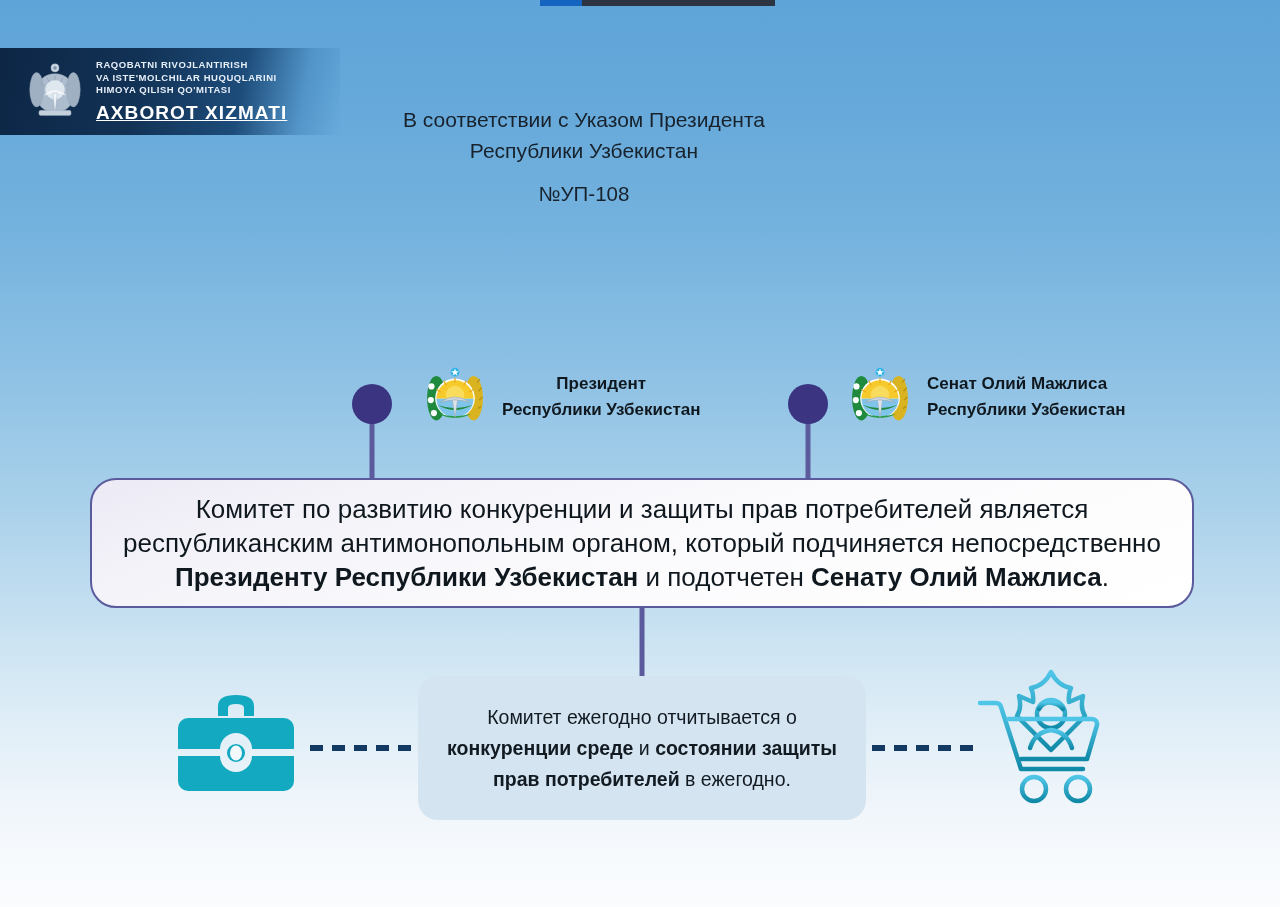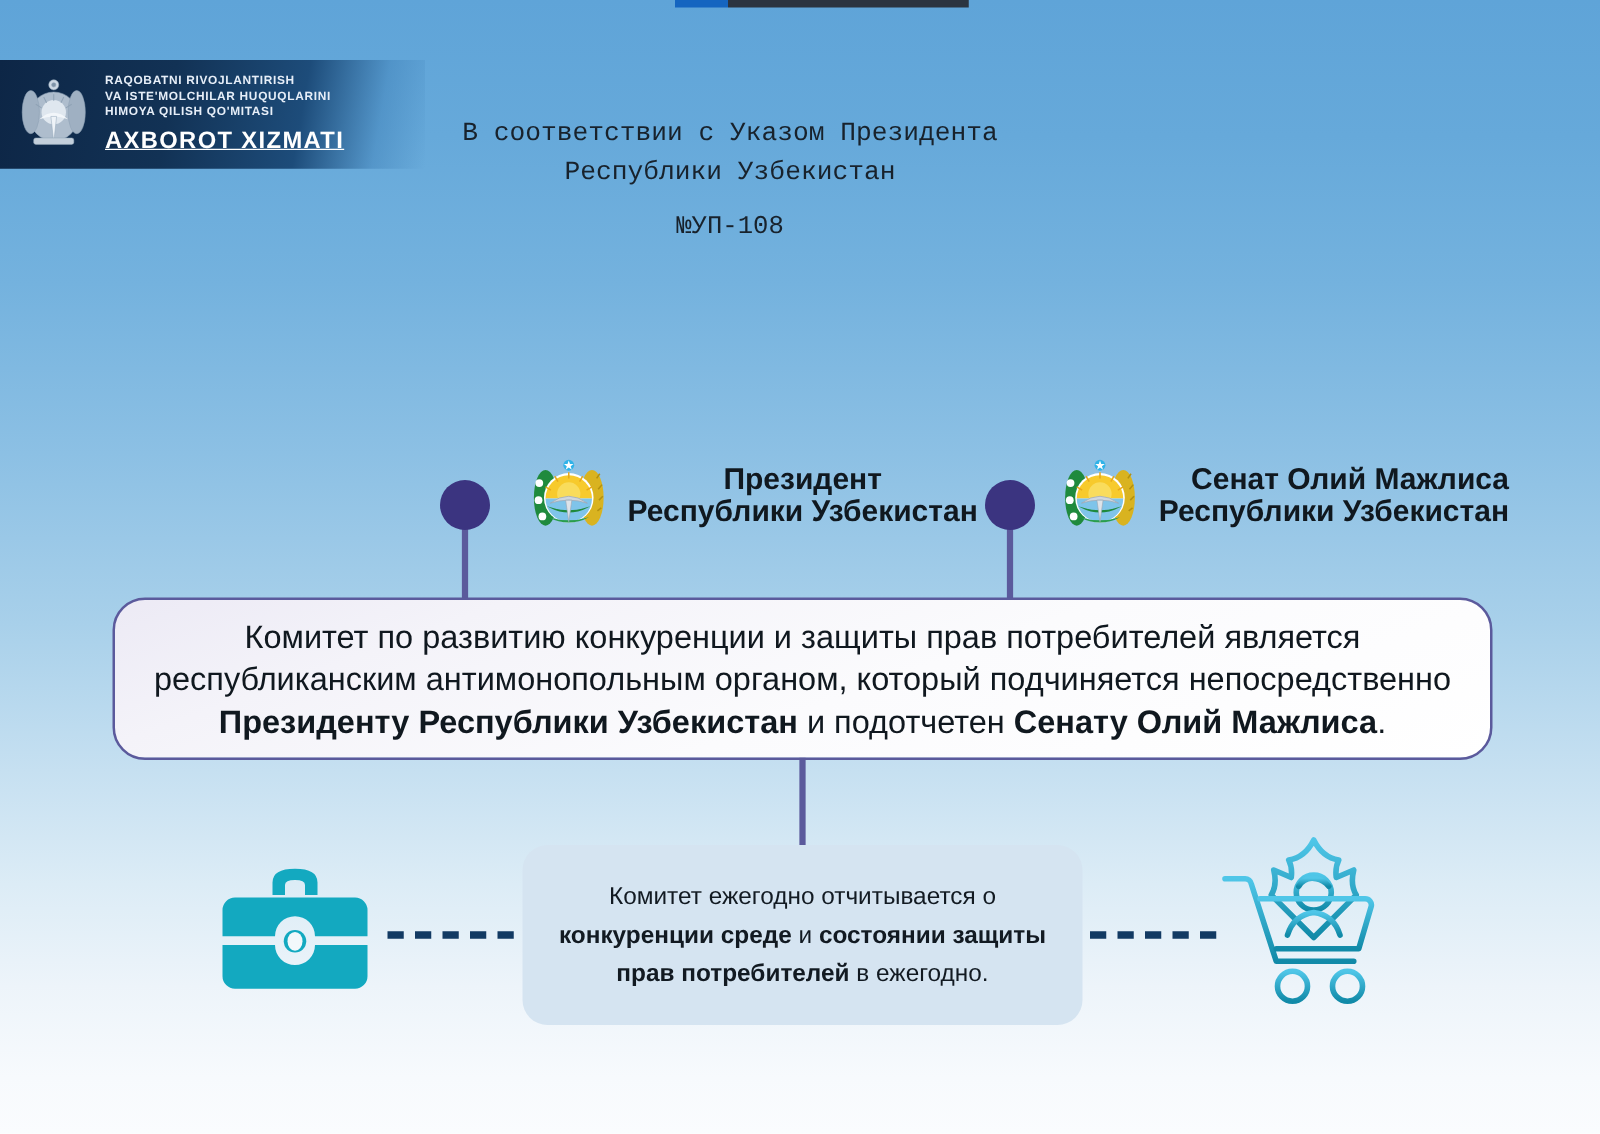--- a/index.html
+++ b/index.html
@@ -34,21 +34,21 @@
   }
 
   
   #logo-banner {
     position: absolute;
     left: 0; top: 48px;
     width: 340px; height: 87px;
     background: linear-gradient(100deg, #0d2646 0%, #123255 40%, #1d4c7a 70%, rgba(60,125,180,0.45) 88%, rgba(110,170,215,0.0) 100%);
     display: flex;
     align-items: center;
-    padding-left: 14px;
+    padding-left: 26px;
   }
   #logo-emblem { width: 58px; height: 62px; flex: 0 0 58px; }
   #logo-text { margin-left: 12px; color: #eaf2fa; }
   .logo-line {
     font-size: 9.5px;
     font-weight: bold;
     letter-spacing: 0.55px;
     line-height: 12.5px;
     white-space: nowrap;
     color: #e6eef8;
@@ -59,23 +59,22 @@
     letter-spacing: 1.1px;
     margin-top: 5px;
     color: #ffffff;
     white-space: nowrap;
     text-decoration: underline;
   }
 
   
   #header-block {
     position: absolute;
-    left: 0; top: 92px; width: 1168px;
+    left: 0; top: 104px; width: 1168px;
     text-align: center;
-    font-family: Liberation Mono, monospace;
   }
   #decree-intro {
     font-size: 21px;
     color: #18222c;
     line-height: 31px;
     font-weight: normal;
     white-space: pre-line;
   }
   #decree-title {
     margin-top: 18px;
@@ -94,28 +93,28 @@
   
   #wires { position: absolute; left: 0; top: 0; width: 1280px; height: 907px; }
 
   
   .org-group { position: absolute; display: flex; align-items: center; }
   #org-president { left: 424px; top: 364px; }
   #org-senate    { left: 849px; top: 364px; }
   .org-emblem { width: 62px; height: 66px; flex: 0 0 62px; }
   .org-label {
     margin-left: 16px;
-    font-size: 24px;
+    font-size: 17px;
     font-weight: bold;
     color: #10181f;
     line-height: 26px;
     white-space: pre-line;
     text-align: center;
   }
-  #org-senate .org-label { text-align: right; }
+  #org-senate .org-label { text-align: left; }
 
   
   #main-card {
     position: absolute;
     left: 90px; top: 478px;
     width: 1104px; height: 130px;
     border: 2.5px solid #5b5a9c;
     border-radius: 26px;
     background: linear-gradient(160deg, #eceaf5 0%, #f4f3f9 22%, #fbfbfd 55%, #ffffff 100%);
     display: flex;

